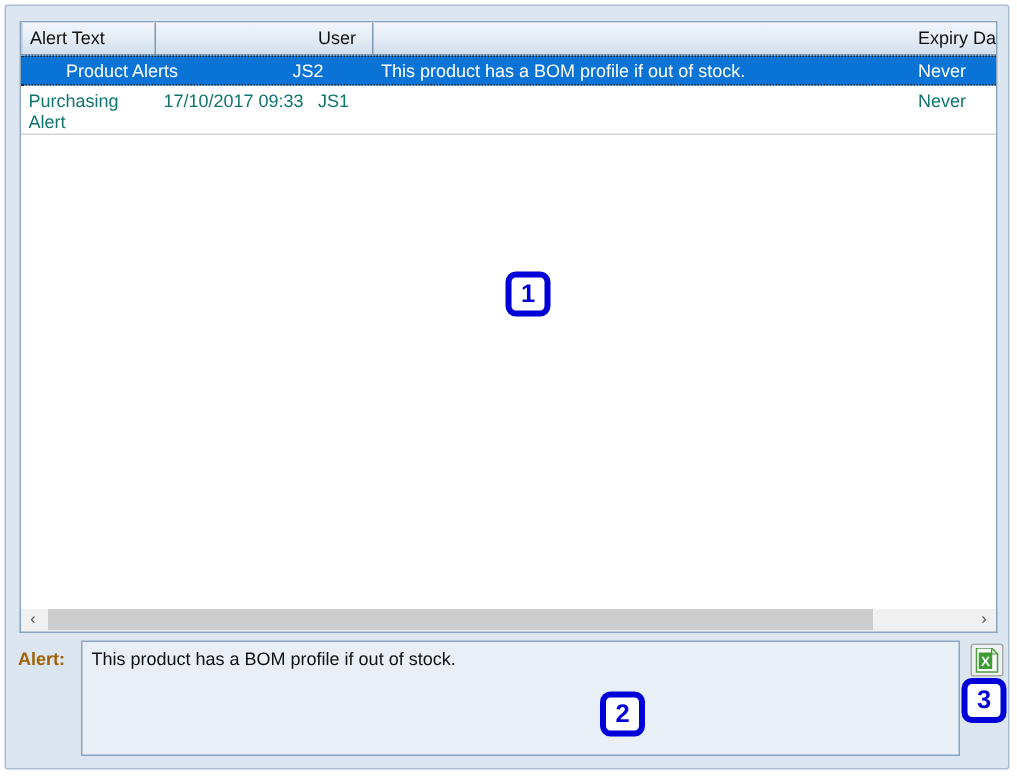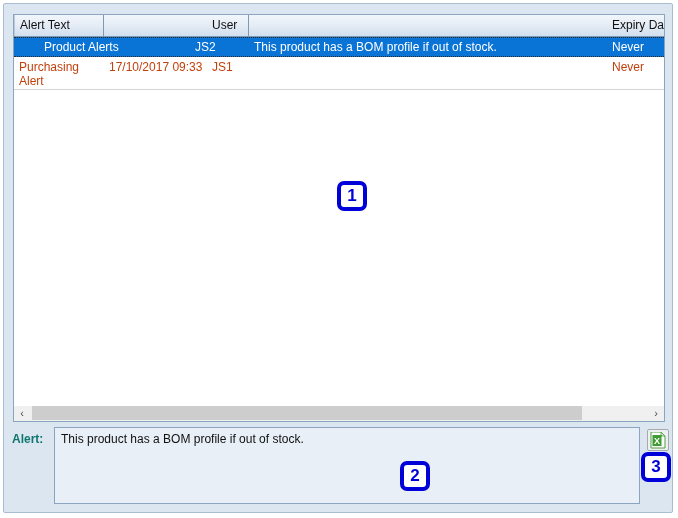--- a/index.html
+++ b/index.html
@@ -77,21 +77,21 @@
     width: 100%;
     box-sizing: border-box;
   }
   .row.selected {
     background: #0a73d6;
     color: #ffffff;
     border-top: 1px dotted #2a2a2a;
     border-bottom: 1px dotted #2a2a2a;
   }
   .row.normal {
-    color: #c2410c;
+    color: #0f766e;
     border-bottom: 1px solid #d4d4d4;
   }
   .cell {
     position: absolute;
     top: 0;
     box-sizing: border-box;
     padding: 2px 4px 0 5px;
     font-size: 12px;
     line-height: 14px;
     overflow: hidden;
@@ -132,21 +132,21 @@
     background: #cdcdcd;
   }
 
   
   #alert-label {
     position: absolute;
     left: 8px;
     top: 428px;
     font-size: 12px;
     font-weight: bold;
-    color: #0f766e;
+    color: #a16207;
   }
   #alert-box {
     position: absolute;
     left: 50px;
     top: 423px;
     width: 586px;
     height: 77px;
     box-sizing: border-box;
     background: #e8eff7;
     border: 1px solid #8ba5c0;

